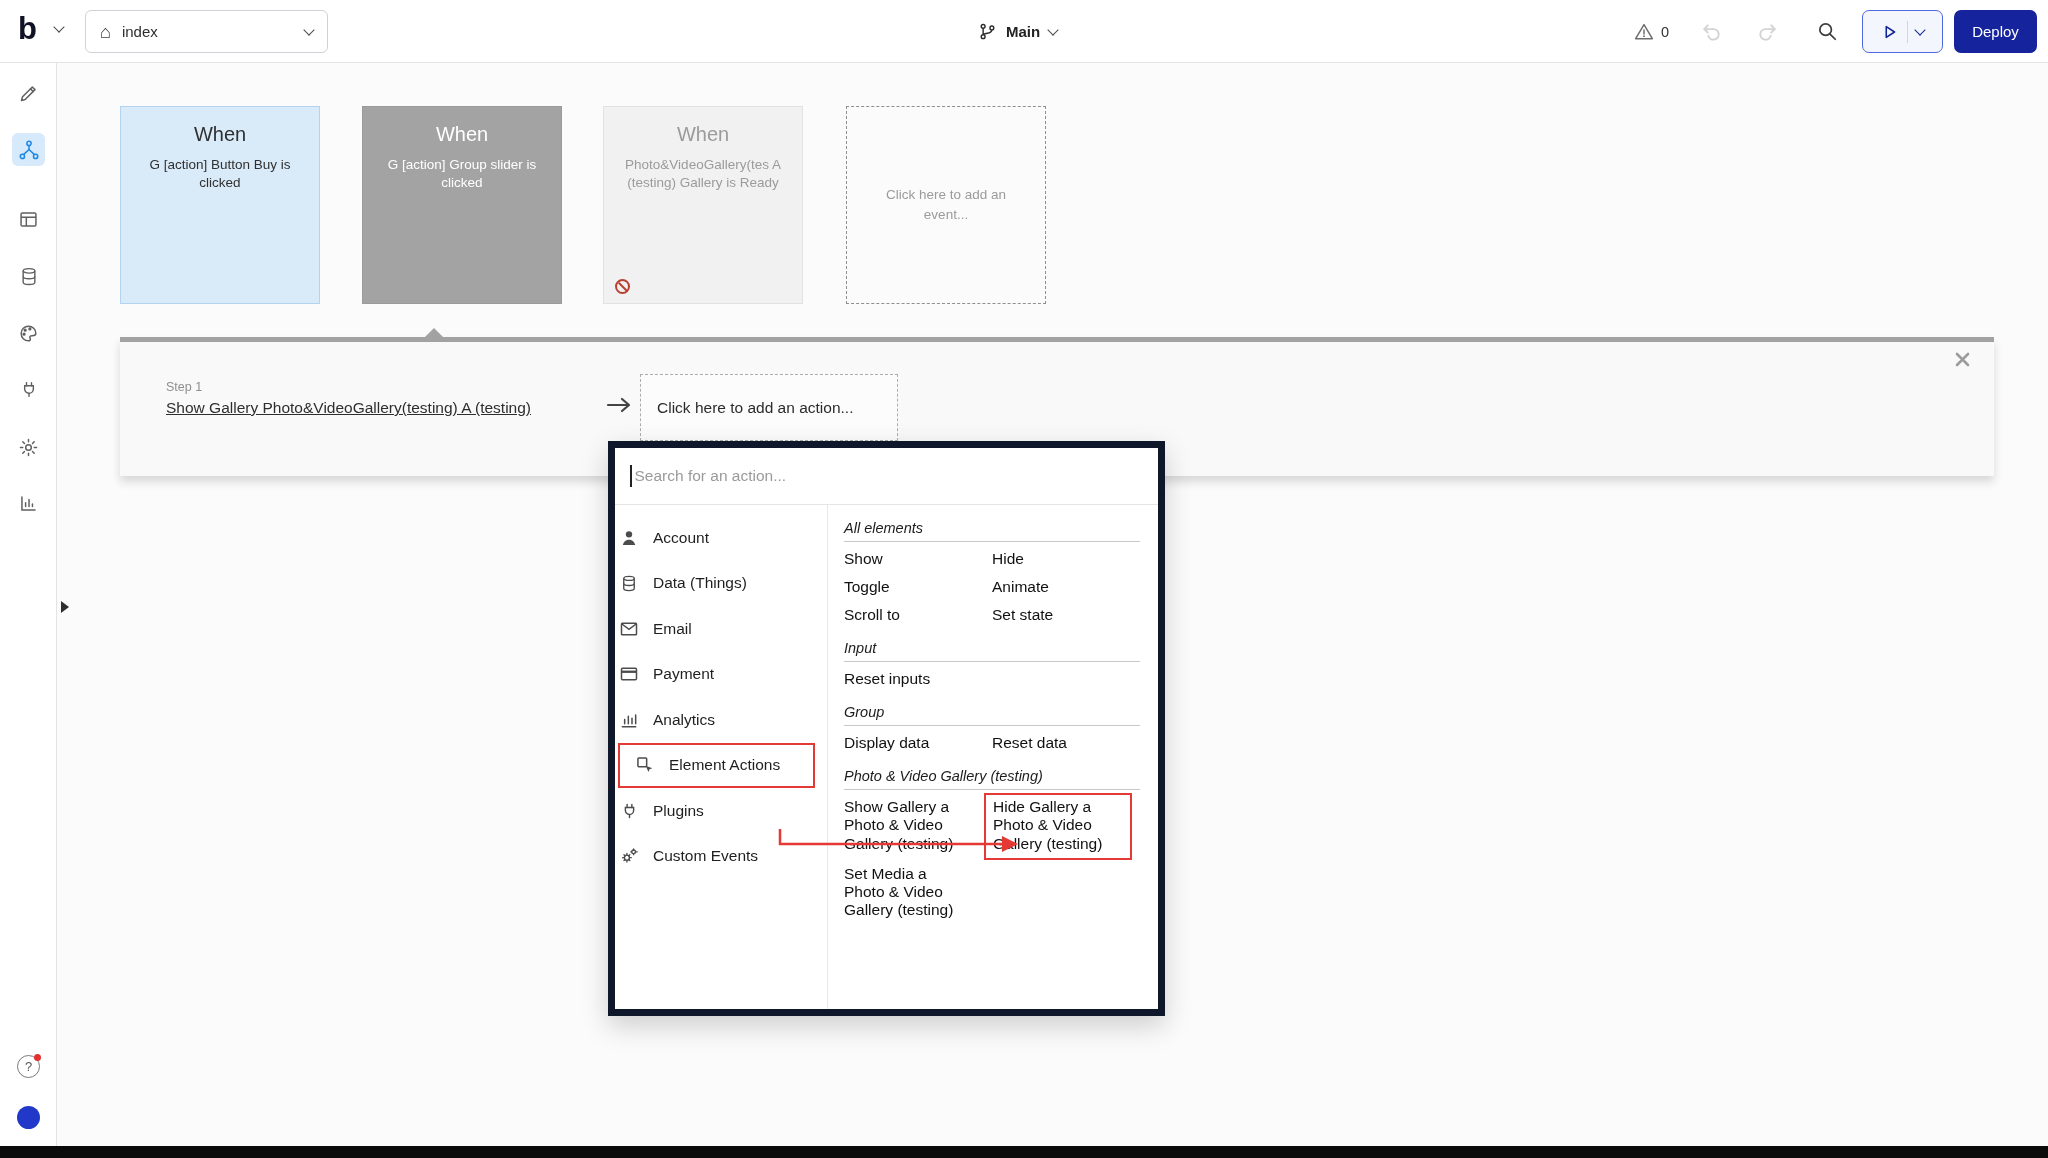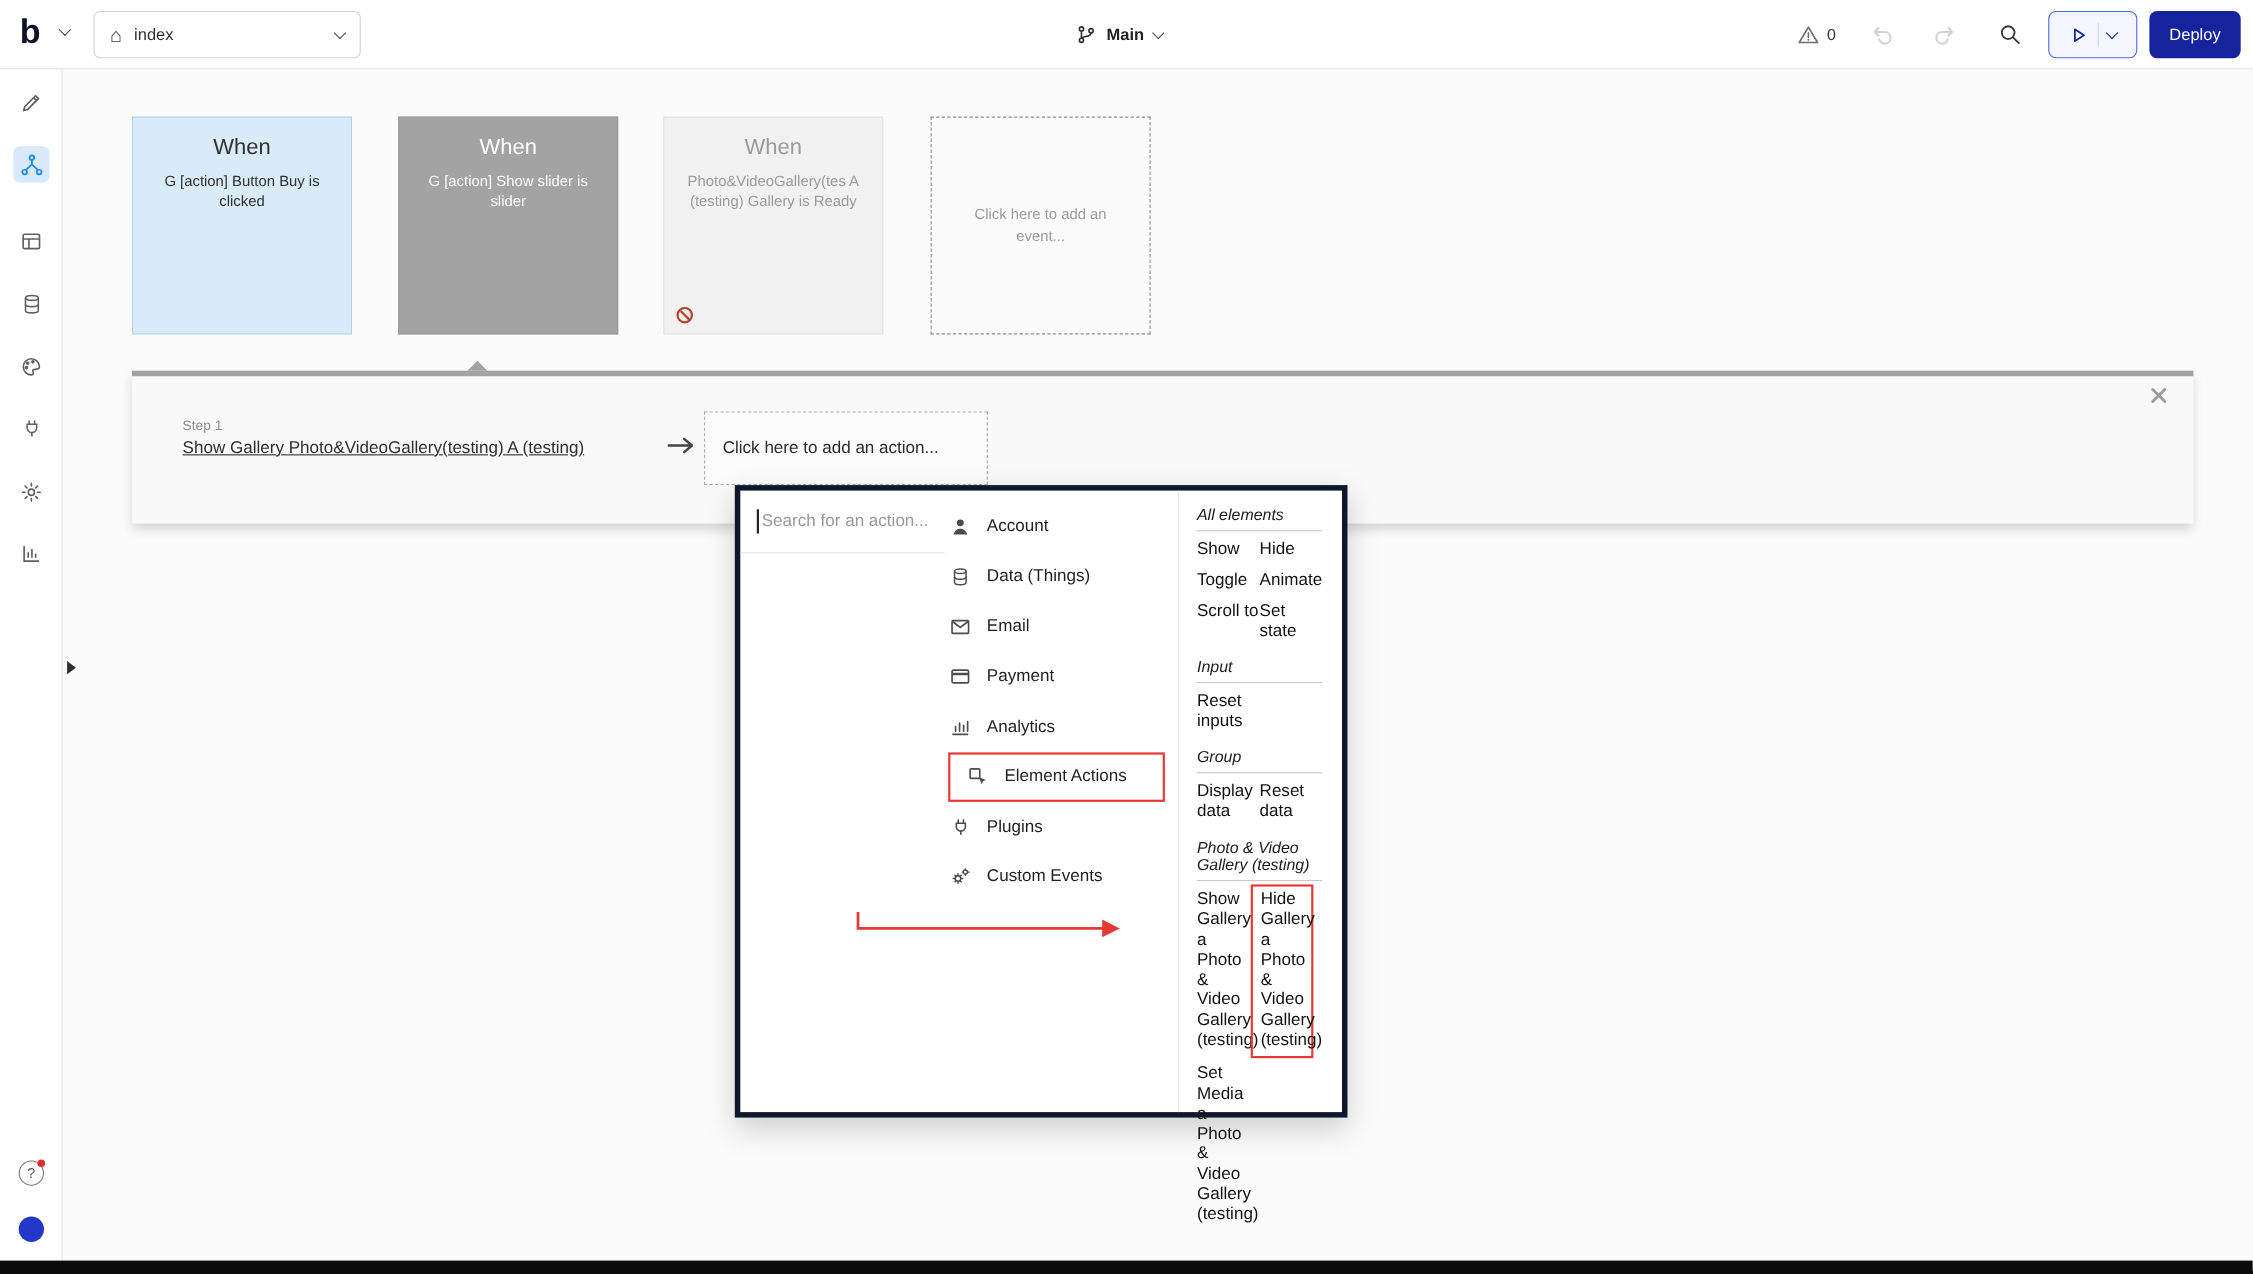--- a/index.html
+++ b/index.html
@@ -83,23 +83,23 @@
     border-bottom:9px solid #a2a2a2; }
   .step-label { position:absolute; left:46px; top:43px; font-size:12.5px; color:#8f8f8f; }
   .step-title { position:absolute; left:46px; top:62px; font-size:15.5px; color:#2e2e2e;text-decoration:underline; }
   .step-arrow { position:absolute; left:486px; top:60px; }
   .add-action { position:absolute; left:520px; top:37px; width:258px; height:67px;
     border:1px dashed #adadad; background:#fcfcfc; display:flex; align-items:center;
     padding-left:16px; font-size:15.5px; color:#2b2b2b; cursor:pointer; }
   .panel-close { position:absolute; right:24px; top:15px; cursor:pointer; }
 
   
-  .action-menu { position:absolute; left:668px; top:441px; width:557px; height:575px;
-    background:#fff; border:5px solid #0f172a; box-shadow:0 10px 26px rgba(0,0,0,0.18);
-    z-index:20; display:flex; flex-direction:row; }
+  .action-menu { position:absolute; left:608px; top:441px; width:557px; height:575px;
+    background:#fff; border:7px solid #0f172a; box-shadow:0 10px 26px rgba(0,0,0,0.18);
+    z-index:20; display:flex; flex-direction:column; }
   .menu-search { flex:none; height:57px; border-bottom:1px solid #e5e5e5;
     display:flex; align-items:center; padding:0 15px; cursor:text; }
   .caret { width:1.5px; height:22px; background:#222; margin-right:3px; }
   .search-ph { font-size:15.5px; color:#9a9a9a; }
   .menu-body { flex:1; display:flex; min-height:0; }
   .menu-cats { width:213px; border-right:1px solid #e8e8e8; padding-top:10px; }
   .category { height:45.5px; display:flex; align-items:center; gap:13px;
     padding-left:3px; cursor:pointer; }
   .cat-icon { width:22px; height:22px; display:flex; align-items:center; justify-content:center; }
   .cat-label { font-size:15.5px; color:#1f1f1f; }
@@ -268,21 +268,21 @@
 </div>
 
 <div class="collapse-handle"></div>
 
 <div class="event-card ec-1">
   <div class="card-title">When</div>
   <div class="card-body">G [action] Button Buy is clicked</div>
 </div>
 <div class="event-card ec-2">
   <div class="card-title">When</div>
-  <div class="card-body">G [action] Show slider is slider</div>
+  <div class="card-body">G [action] Group slider is clicked</div>
 </div>
 <div class="event-card ec-3">
   <div class="card-title">When</div>
   <div class="card-body">Photo&amp;VideoGallery(tes A (testing) Gallery is Ready</div>
   <span class="no-sign"></span>
 </div>
 <div class="event-card ec-add">
   <span>Click here to add an event...</span>
 </div>
 

